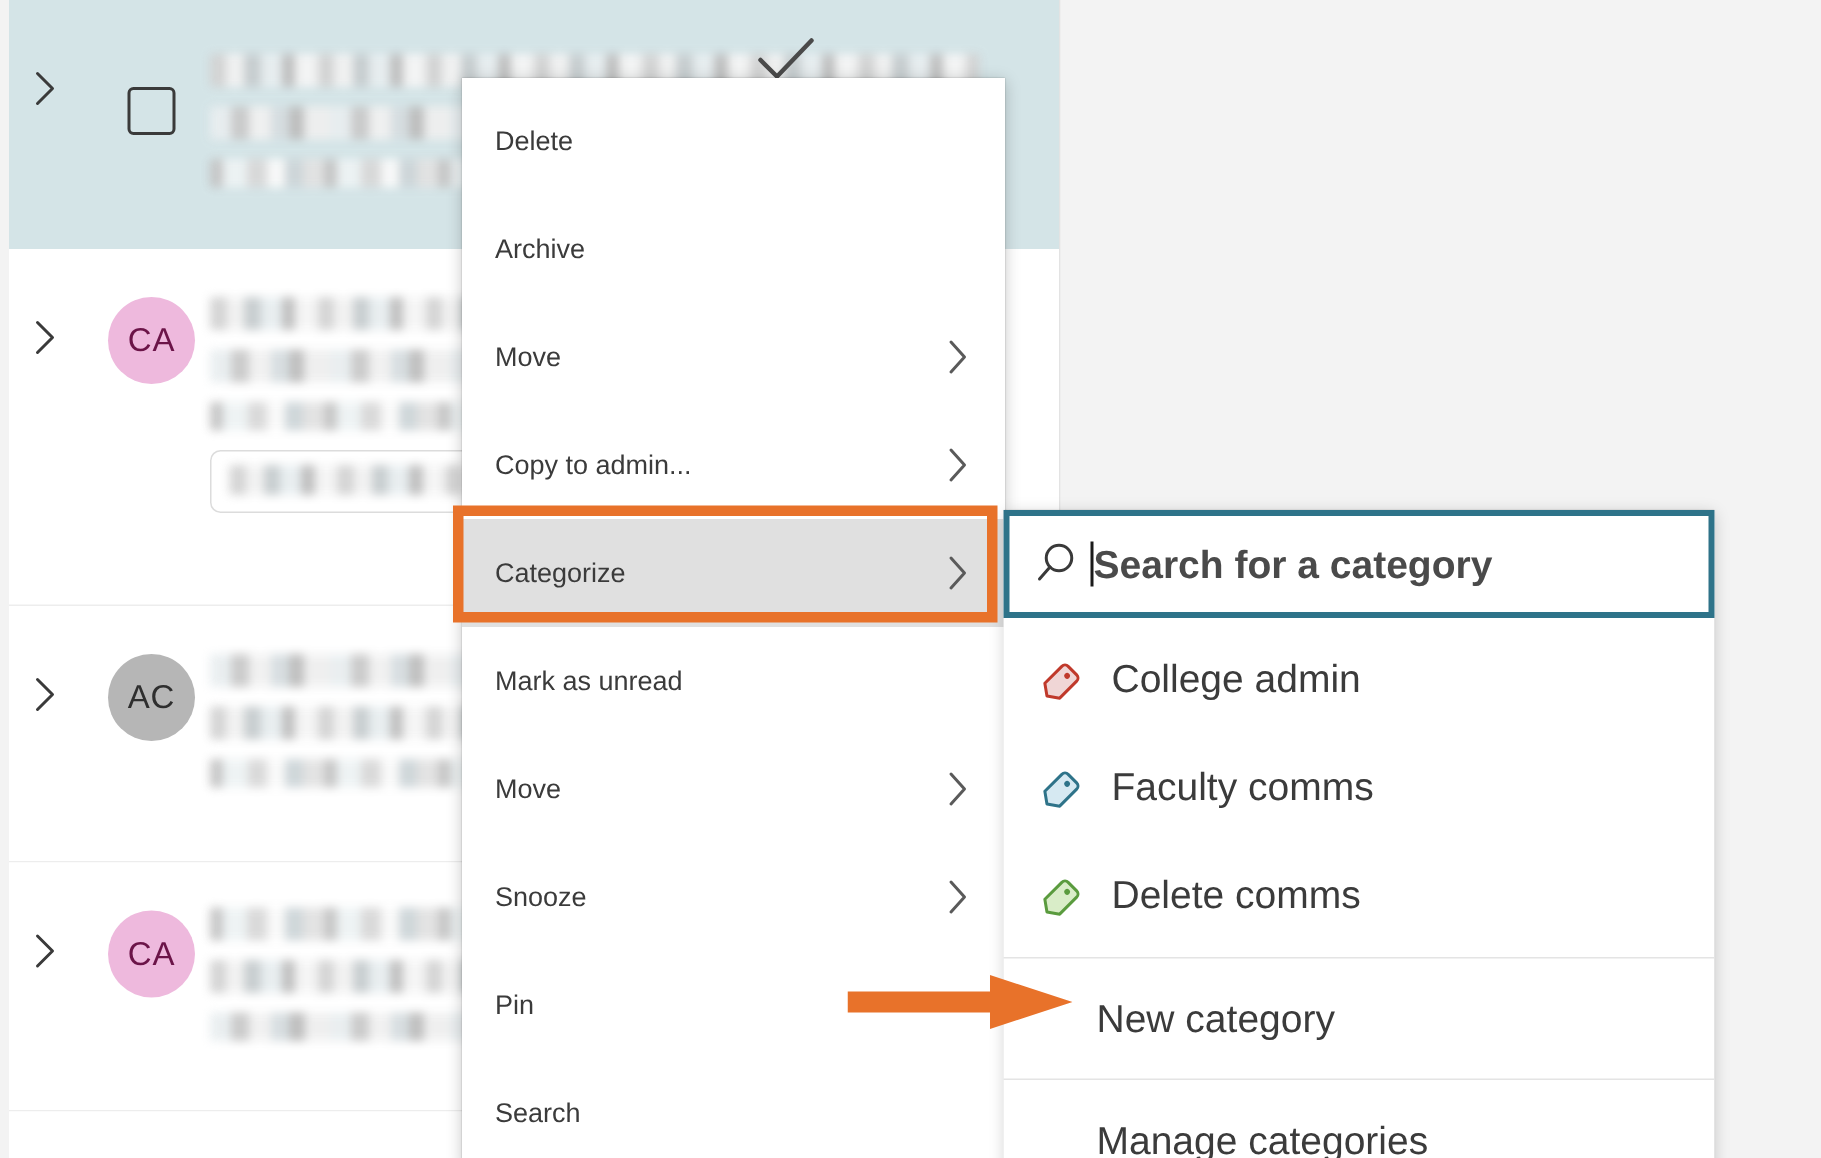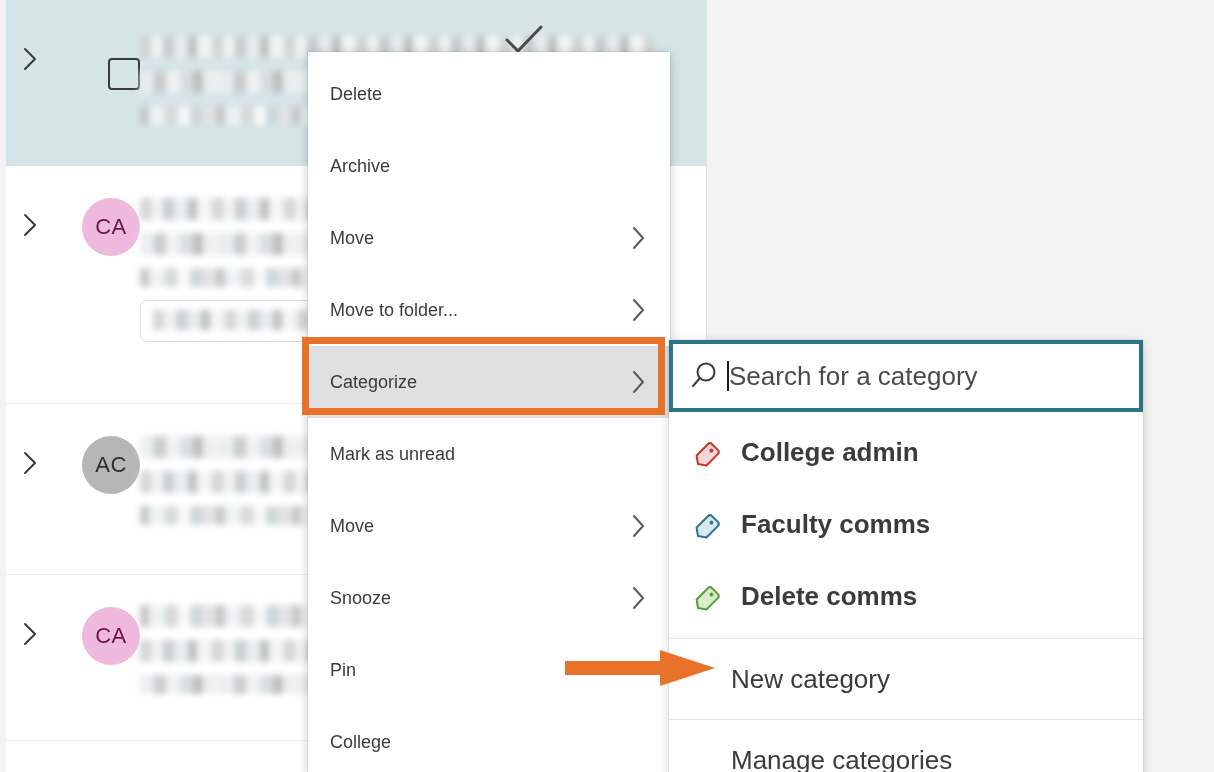--- a/index.html
+++ b/index.html
@@ -55,21 +55,21 @@
     display: flex;
     justify-content: center;
     padding-top: 26px;
     color: #3a3a3a;
   }
   .row-chevron svg { display: block; }
   .row-avatar-slot {
     width: 78px;
     flex: 0 0 78px;
     display: flex;
-    justify-content: flex-end;
+    justify-content: center;
     padding-top: 14px;
   }
   .avatar {
     width: 58px; height: 58px;
     border-radius: 50%;
     display: flex;
     align-items: center;
     justify-content: center;
     font-size: 22px;
     letter-spacing: 0.5px;
@@ -194,23 +194,24 @@
   #cat-search-input {
     flex: 1 1 auto;
     border: none;
     outline: none;
     font-family: "Liberation Sans", "DejaVu Sans", sans-serif;
     font-size: 26px;
     color: #3b3b3b;
     background: transparent;
     padding: 0;
     margin-left: -1px;
+    font-weight: bold;
   }
   #cat-search-input::placeholder { color: #4a4a4a; opacity: 1; }
-  .cat-list { padding: 4px 0 6px 0; font-weight: bold; }
+  .cat-list { padding: 4px 0 6px 0; }
   .cat-item {
     display: flex;
     align-items: center;
     height: 72px;
     padding: 0 22px 0 18px;
     font-size: 26px;
     color: #3b3b3b;
   }
   .cat-item .tag-icon {
     flex: 0 0 auto;
@@ -345,21 +346,21 @@
     <div class="menu-item">
       <span class="mi-label">Move</span>
       <span class="mi-arrow">
         <svg width="18" height="28" viewBox="0 0 18 28" fill="none" aria-hidden="true">
           <path d="M4 4 L13 14 L4 24" stroke="#5a5a5a" stroke-width="2" fill="none" stroke-linecap="round" stroke-linejoin="round"></path>
         </svg>
       </span>
     </div>
 
     <div class="menu-item">
-      <span class="mi-label">Move to folder...</span>
+      <span class="mi-label">Copy to admin...</span>
       <span class="mi-arrow">
         <svg width="18" height="28" viewBox="0 0 18 28" fill="none" aria-hidden="true">
           <path d="M4 4 L13 14 L4 24" stroke="#5a5a5a" stroke-width="2" fill="none" stroke-linecap="round" stroke-linejoin="round"></path>
         </svg>
       </span>
     </div>
 
     <div class="menu-item highlight">
       <span class="mi-label">Categorize</span>
       <span class="mi-arrow">
@@ -389,21 +390,21 @@
           <path d="M4 4 L13 14 L4 24" stroke="#5a5a5a" stroke-width="2" fill="none" stroke-linecap="round" stroke-linejoin="round"></path>
         </svg>
       </span>
     </div>
 
     <div class="menu-item">
       <span class="mi-label">Pin</span>
     </div>
 
     <div class="menu-item">
-      <span class="mi-label">College</span>
+      <span class="mi-label">Search</span>
     </div>
 
   </div>
 
   <div id="categorize-callout"></div>
 
   <div id="category-submenu">
 
     <div id="cat-search-box">
       <span class="search-icon">

